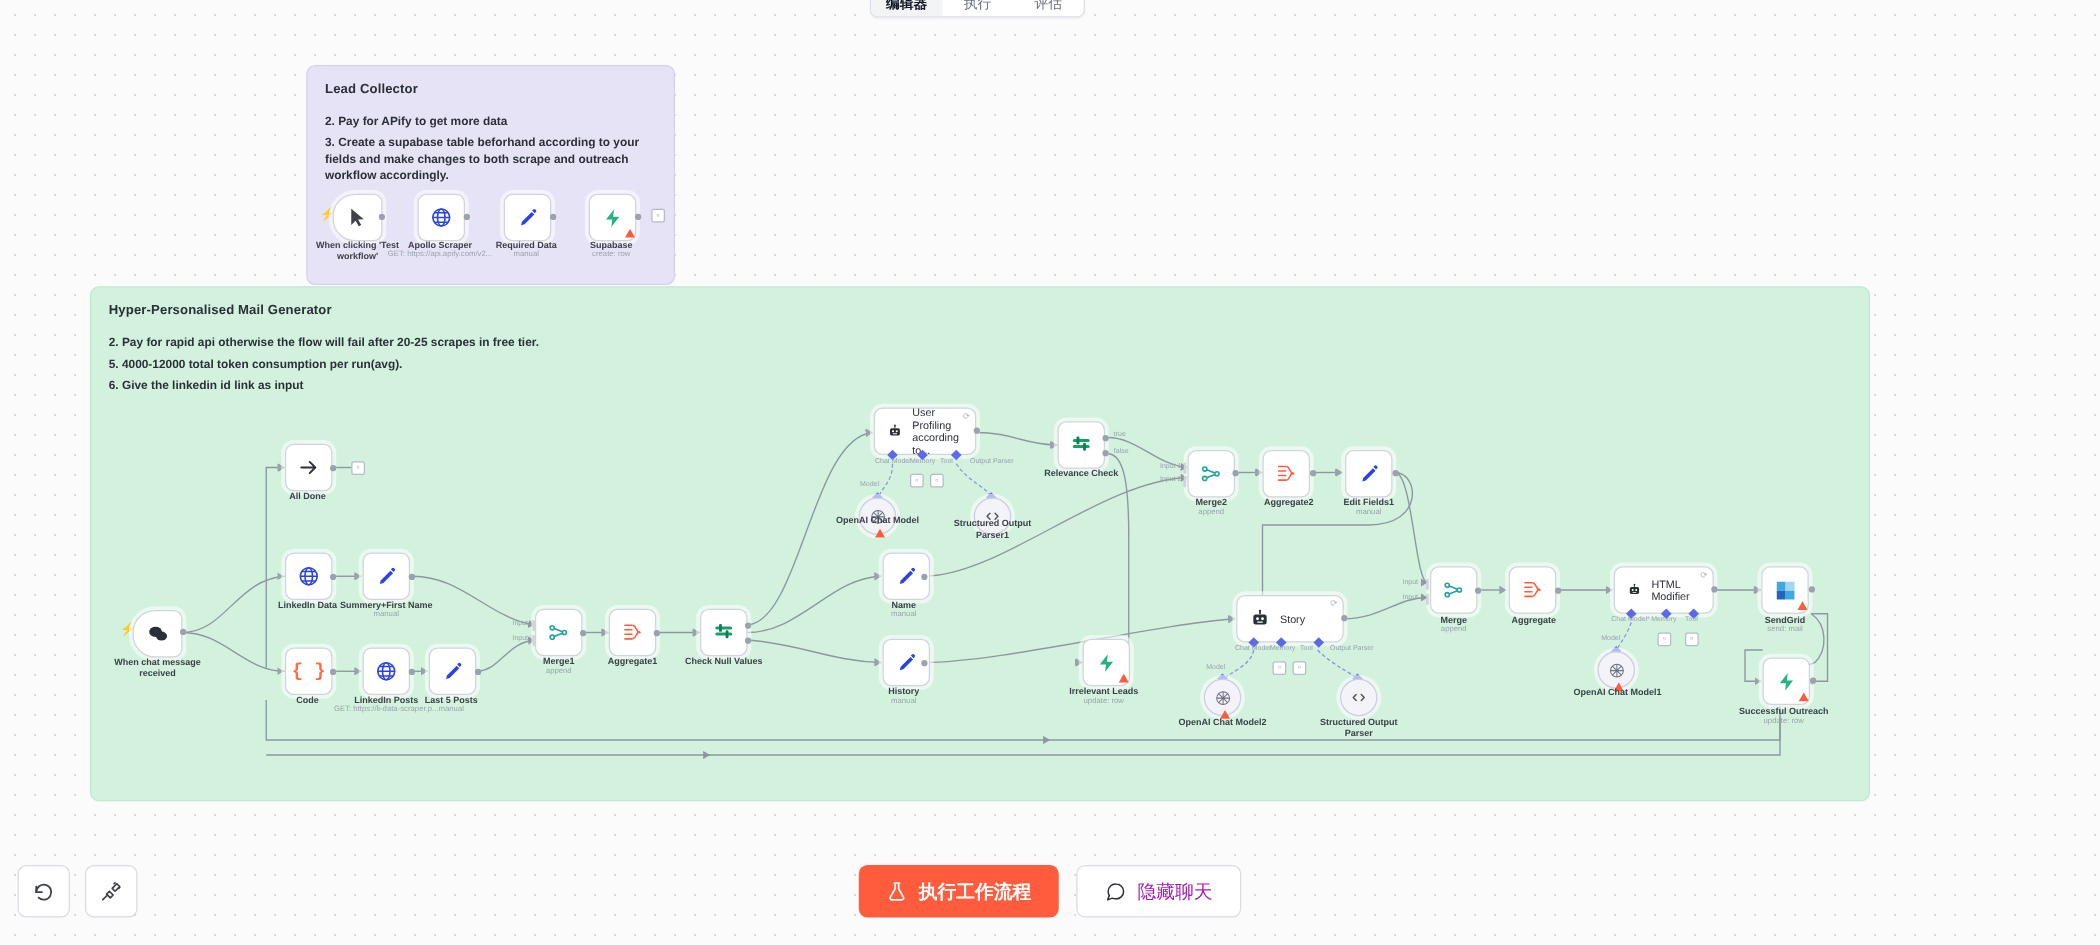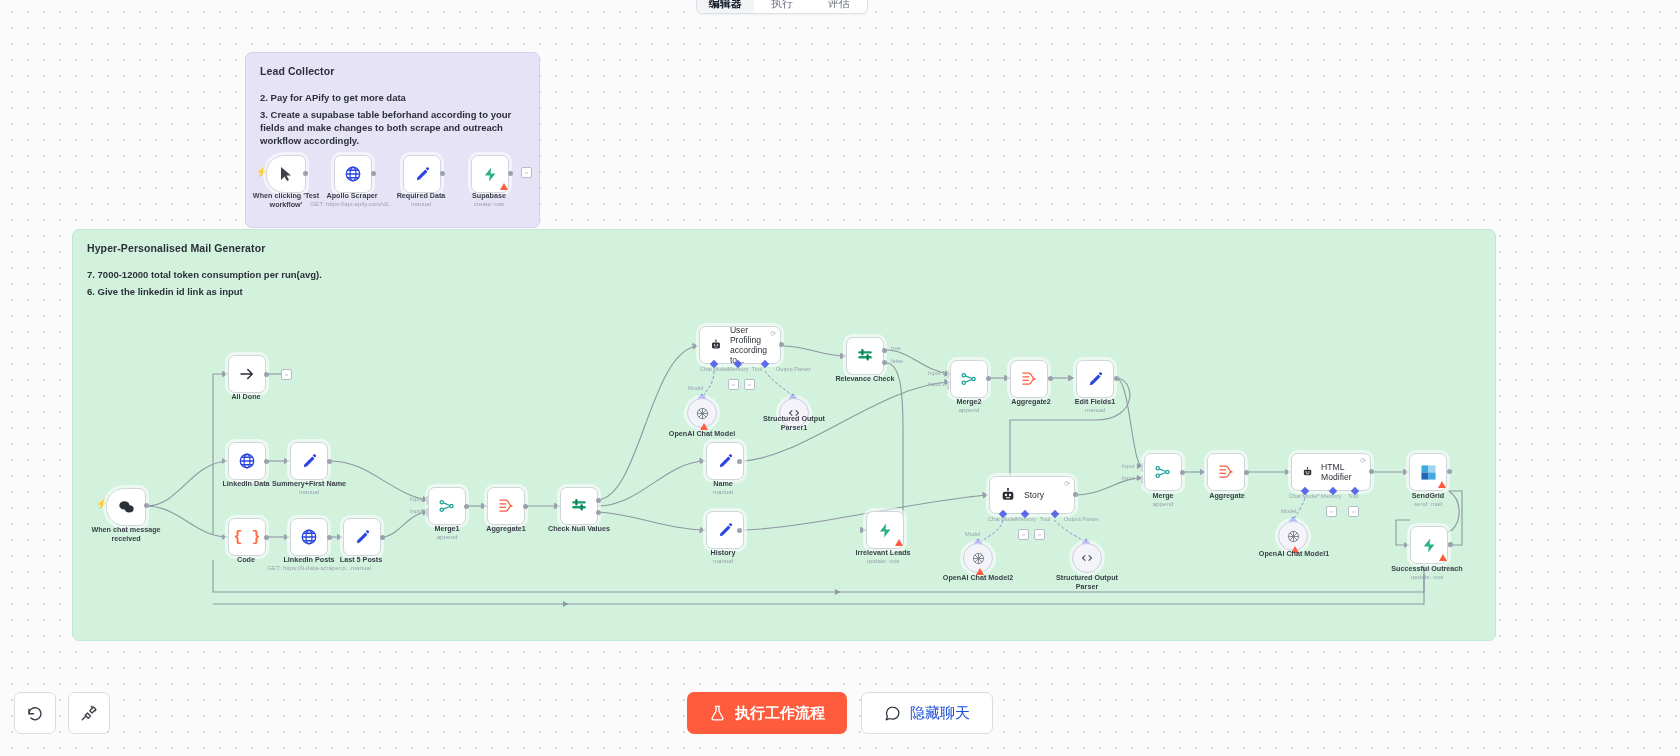--- a/index.html
+++ b/index.html
@@ -183,21 +183,21 @@
     height: 42px; padding: 0 22px;
     background: #ff5c3d; color: #fff;
     border: none; border-radius: 7px;
     font-size: 15px; font-weight: 600;
     display: flex; align-items: center; gap: 9px;
     cursor: pointer;
     font-family: "Liberation Sans", sans-serif;
   }
   .btn-chat {
     height: 42px; padding: 0 22px;
-    background: #fff; color: #1d4ed8;
+    background: #fff; color: #a21caf;
     border: 1px solid #d8dce3; border-radius: 7px;
     font-size: 15px; font-weight: 500;
     display: flex; align-items: center; gap: 9px;
     cursor: pointer;
     font-family: "Liberation Sans", sans-serif;
   }
 </style>
 </head>
 <body>
 
@@ -205,21 +205,22 @@
   <div id="canvas"></div>
 
   <div class="top-tabs">
     <div class="tab active">编辑器</div>
     <div class="tab">执行</div>
     <div class="tab">评估</div>
   </div>
 
   <div class="sticky" id="sticky-green">
     <div class="s-title">Hyper-Personalised Mail Generator</div>
-    <div class="s-line">7. 7000-12000 total token consumption per run(avg).</div>
+    <div class="s-line">2. Pay for rapid api otherwise the flow will fail after 20-25 scrapes in free tier.</div>
+    <div class="s-line">5. 4000-12000 total token consumption per run(avg).</div>
     <div class="s-line">6. Give the linkedin id link as input</div>
   </div>
 
   <svg class="wires">
     <defs>
       <marker id="arw" markerWidth="6" markerHeight="6" refX="5" refY="3" orient="auto">
         <path d="M0,0 L5,3 L0,6 z" fill="#8e96a2"></path>
       </marker>
     </defs>
     <g stroke="#8e96a2" stroke-width="1.1" fill="none">
@@ -480,21 +481,21 @@
 
   <div class="sub-port" style="left:699px;top:395px"></div>
   <div class="conn-label" style="left:688px;top:385px">Model</div>
   <div class="node circ" style="left:687px;top:398px">
     <svg width="15" height="15" viewBox="0 0 24 24" fill="none" stroke="#6b7280" stroke-width="1.3">
         <circle cx="12" cy="12" r="8.2"></circle>
         <path d="M12 3.8v16.4M3.8 12h16.4M6.2 6.2l11.6 11.6M17.8 6.2 6.2 17.8"></path>
       </svg>
     <div class="warn-tri" style="left:12px;top:24px"></div>
   </div>
-  <div class="node-label" style="left:702px;top:430px">OpenAI Chat Model</div>
+  <div class="node-label" style="left:702px;top:412px">OpenAI Chat Model</div>
 
   <div class="sub-port" style="left:790px;top:395px"></div>
   <div class="node circ" style="left:779px;top:398px">
     <svg width="14" height="14" viewBox="0 0 24 24" fill="none" stroke="#4b5563" stroke-width="2" stroke-linecap="round" stroke-linejoin="round">
         <path d="M8.5 8 4.5 12l4 4M15.5 8l4 4-4 4"></path>
       </svg>
   </div>
   <div class="node-label" style="left:794px;top:415px;width:70px">Structured Output<br>Parser1</div>
 
   <div class="port-in" style="left:840px;top:353px"></div>

